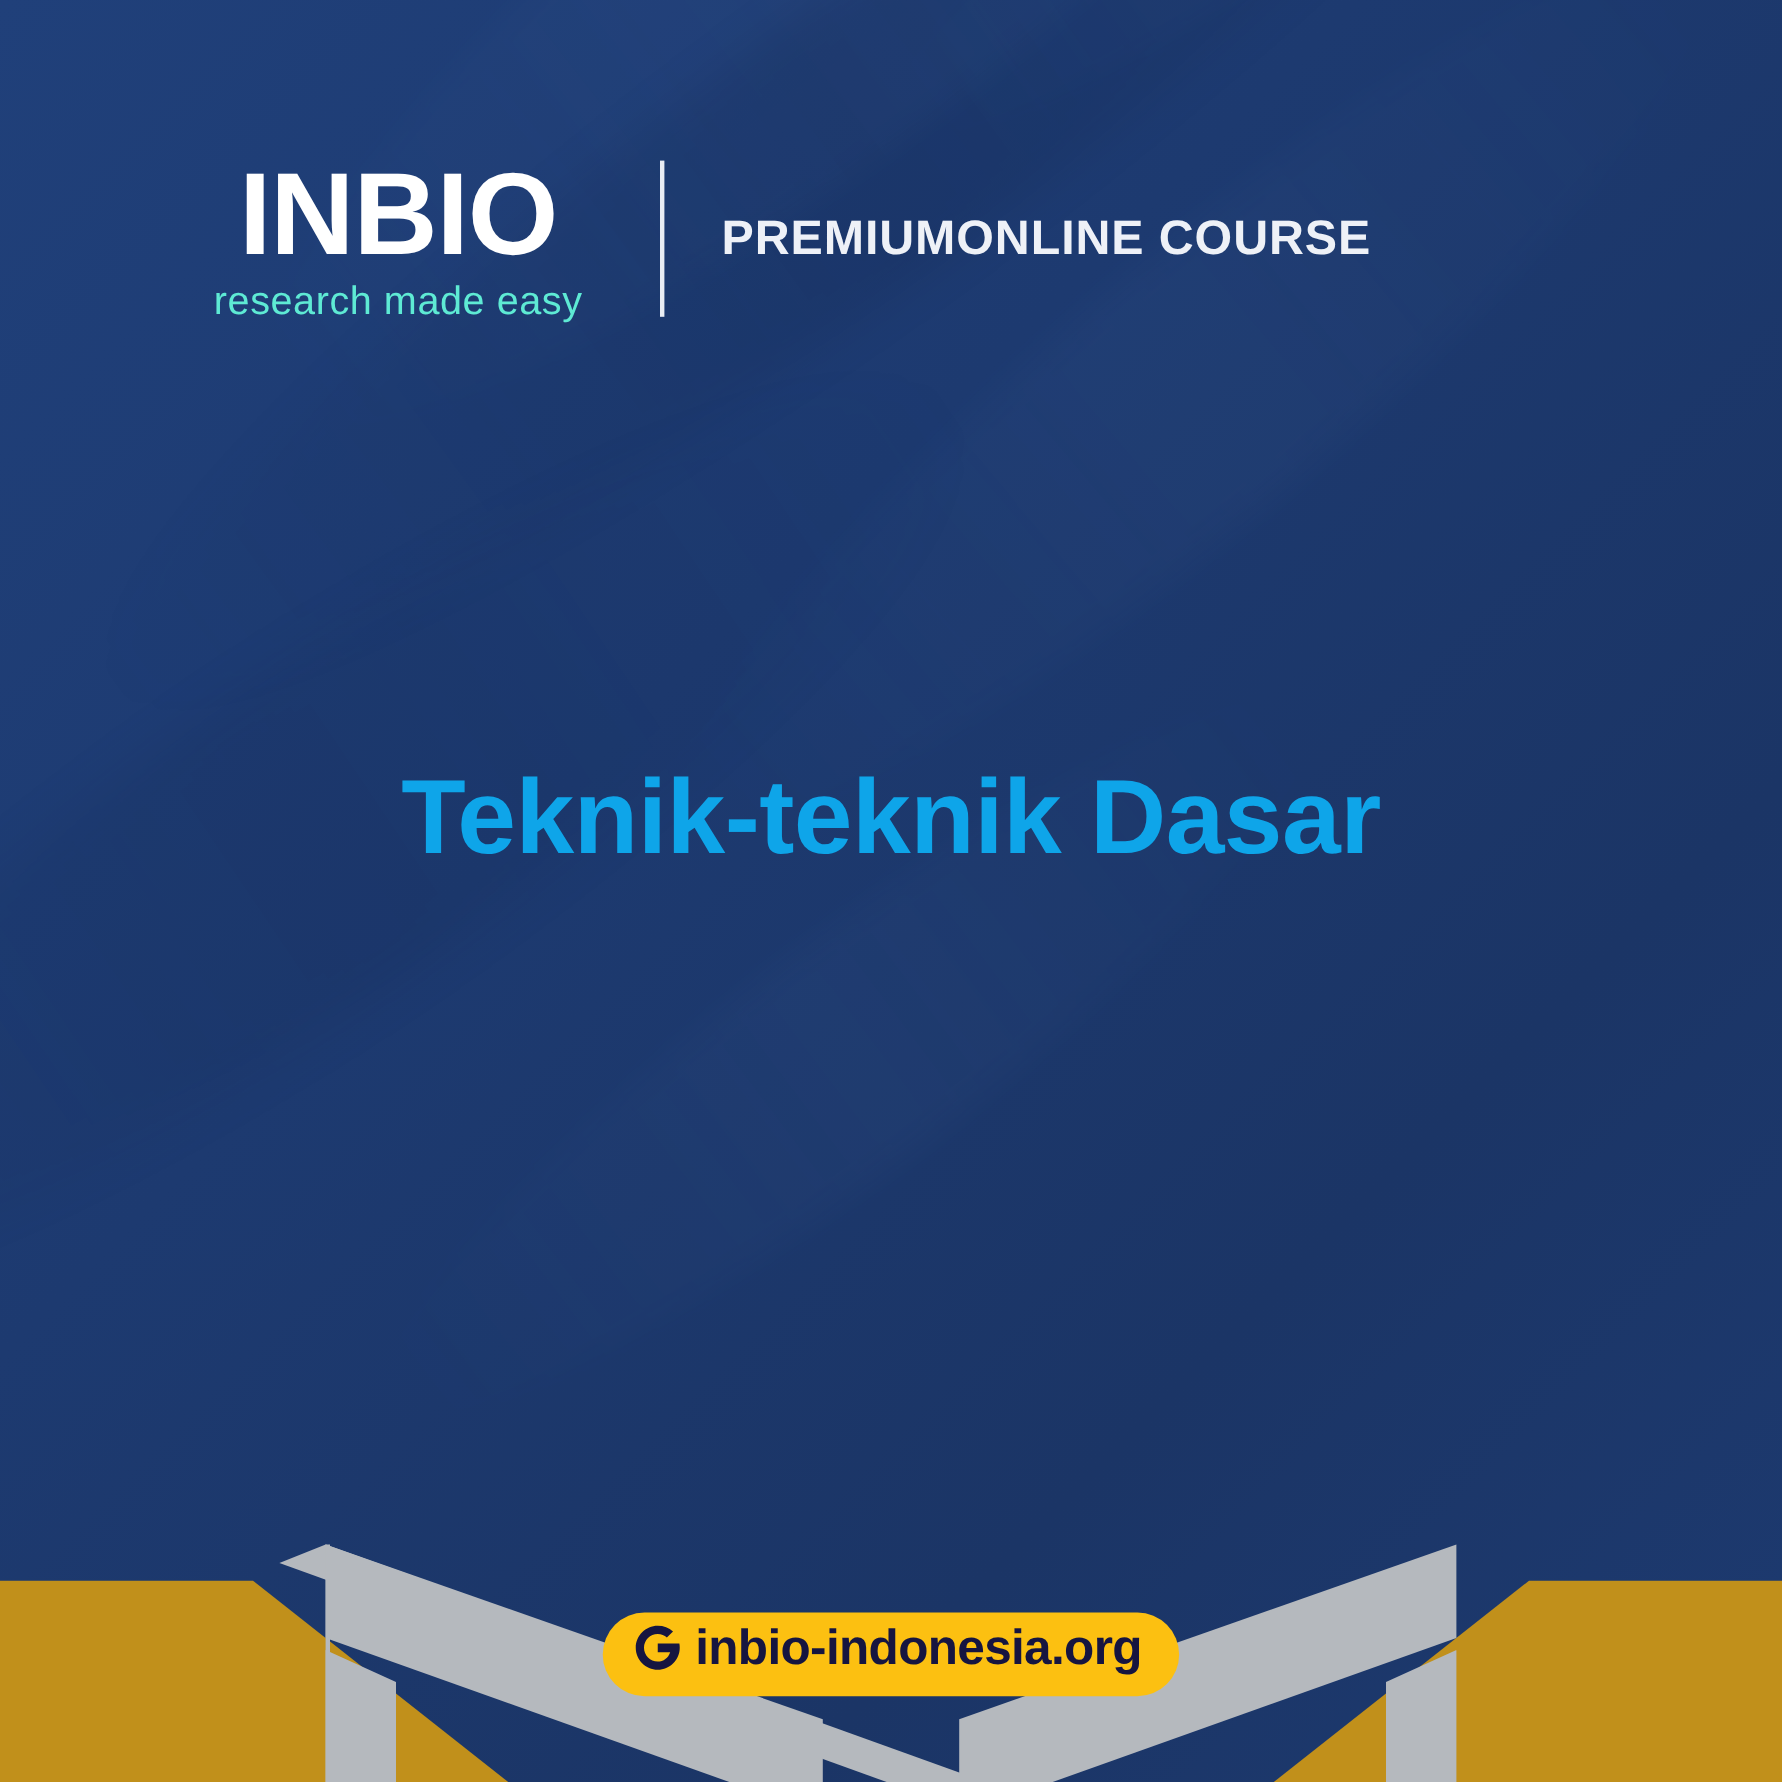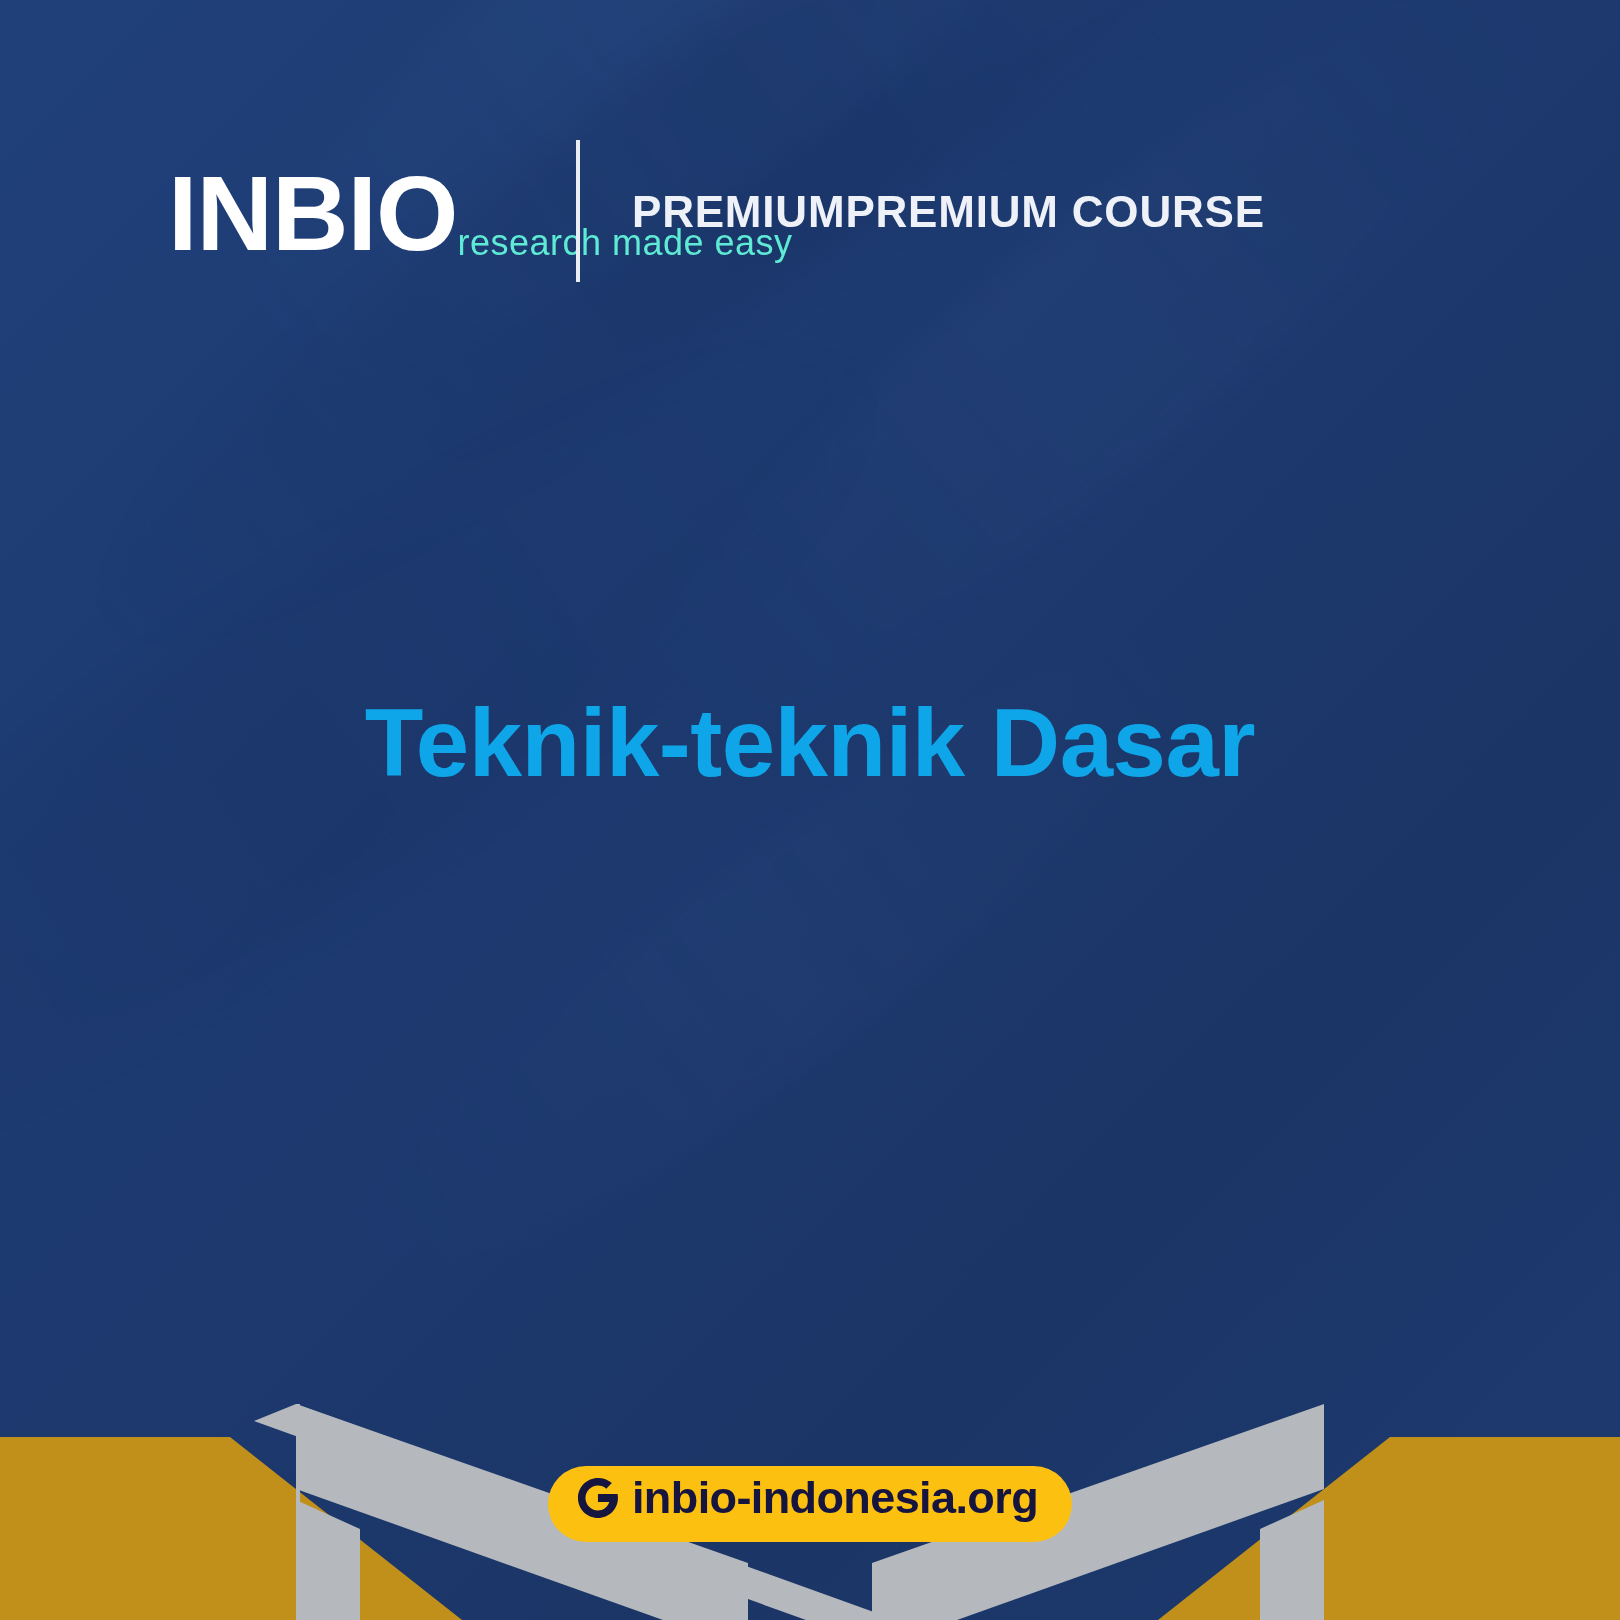--- a/index.html
+++ b/index.html
@@ -79,23 +79,24 @@
   
   .header {
     position: absolute;
     left: 168px;
     top: 146px;
     display: flex;
     align-items: center;
   }
   .logo-block {
     display: flex;
-    flex-direction: row;
-    align-items: flex-end;
+    flex-direction: column;
+    align-items: center;
     width: 340px;
+    margin-left: 24px;
   }
   .logo-word {
     font-family: "Liberation Sans", sans-serif;
     font-size: 106px;
     line-height: 0.94;
     font-weight: bold;
     color: #ffffff;
     letter-spacing: -1px;
   }
   .logo-tagline {
@@ -228,21 +229,21 @@
   </div>
 
   <div class="header">
     <div class="logo-block">
       <div class="logo-word">INBIO</div>
       <div class="logo-tagline">research made easy</div>
     </div>
     <div class="divider"></div>
     <div class="header-text">
       <div class="line">PREMIUM</div>
-      <div class="line">PREMIUM COURSE</div>
+      <div class="line">ONLINE COURSE</div>
     </div>
   </div>
 
   <div class="title">
     <div class="tline">Teknik-teknik Dasar</div>
   </div>
 
   <div class="url-badge">
     <svg class="g-icon" viewBox="0 0 48 48" xmlns="http://www.w3.org/2000/svg">
       <path fill="#161540" d="M24 4C12.95 4 4 12.95 4 24s8.95 20 20 20c11.05 0 20-8.95 20-20

